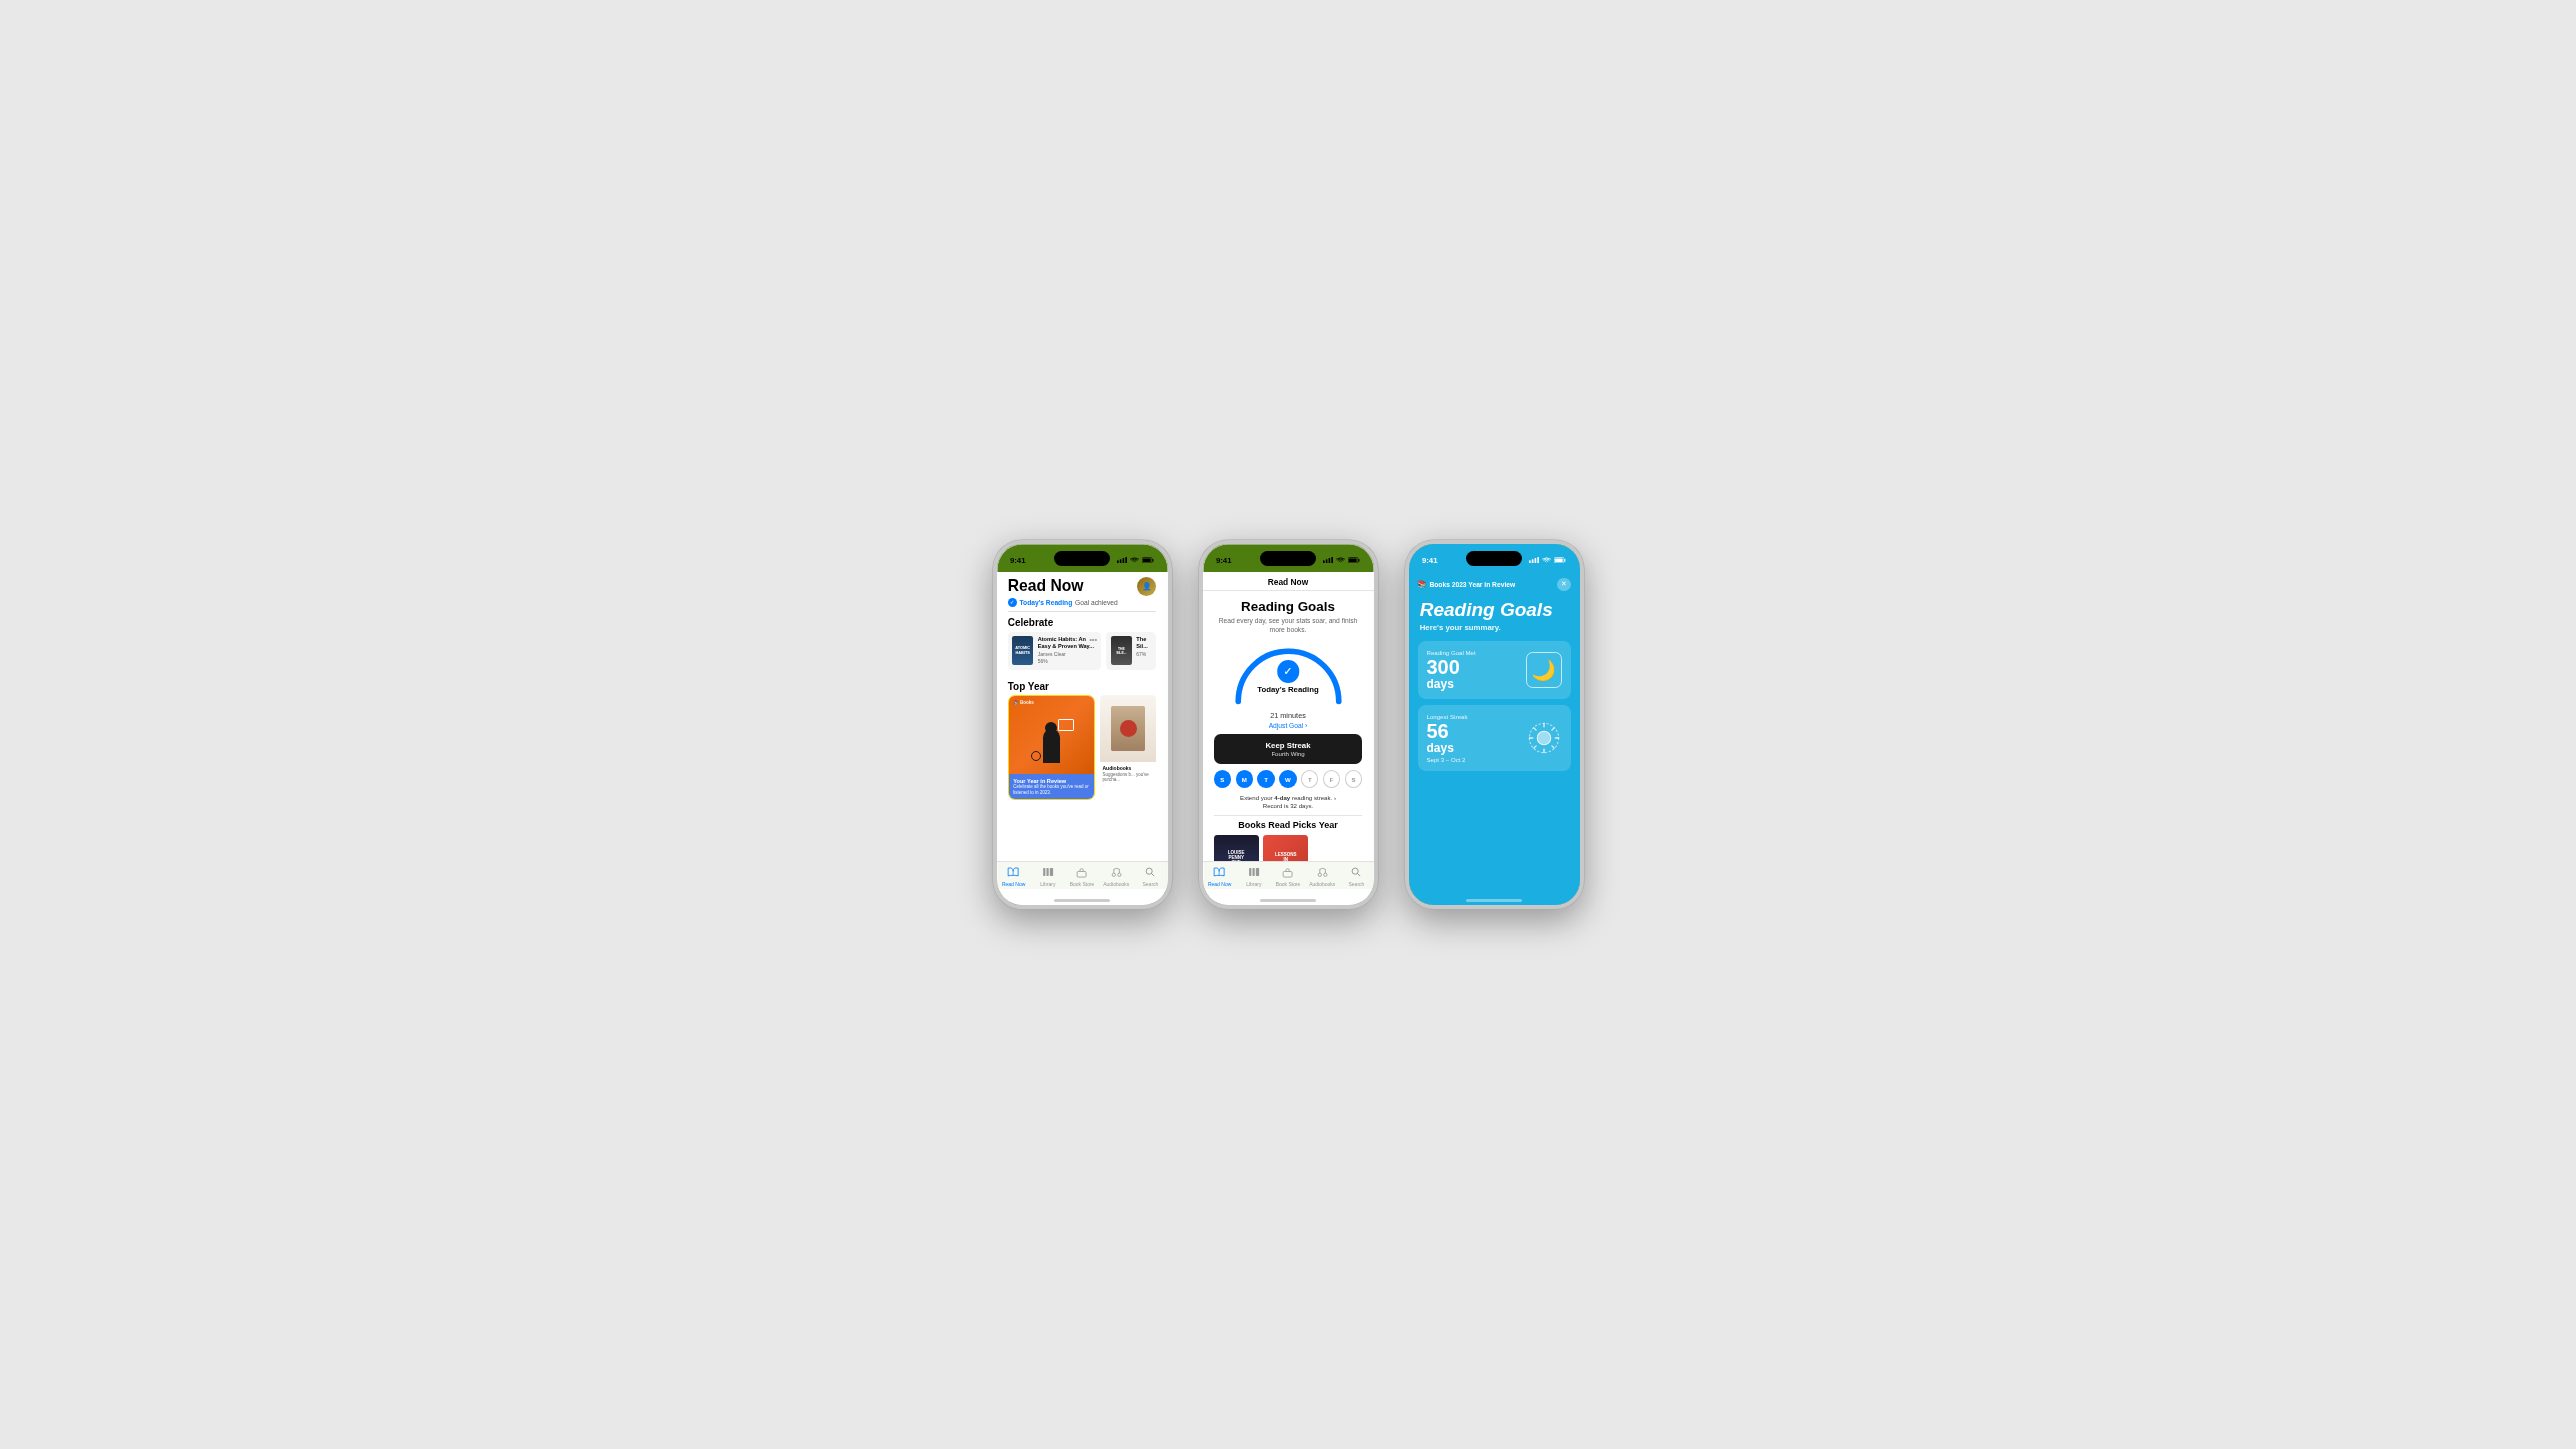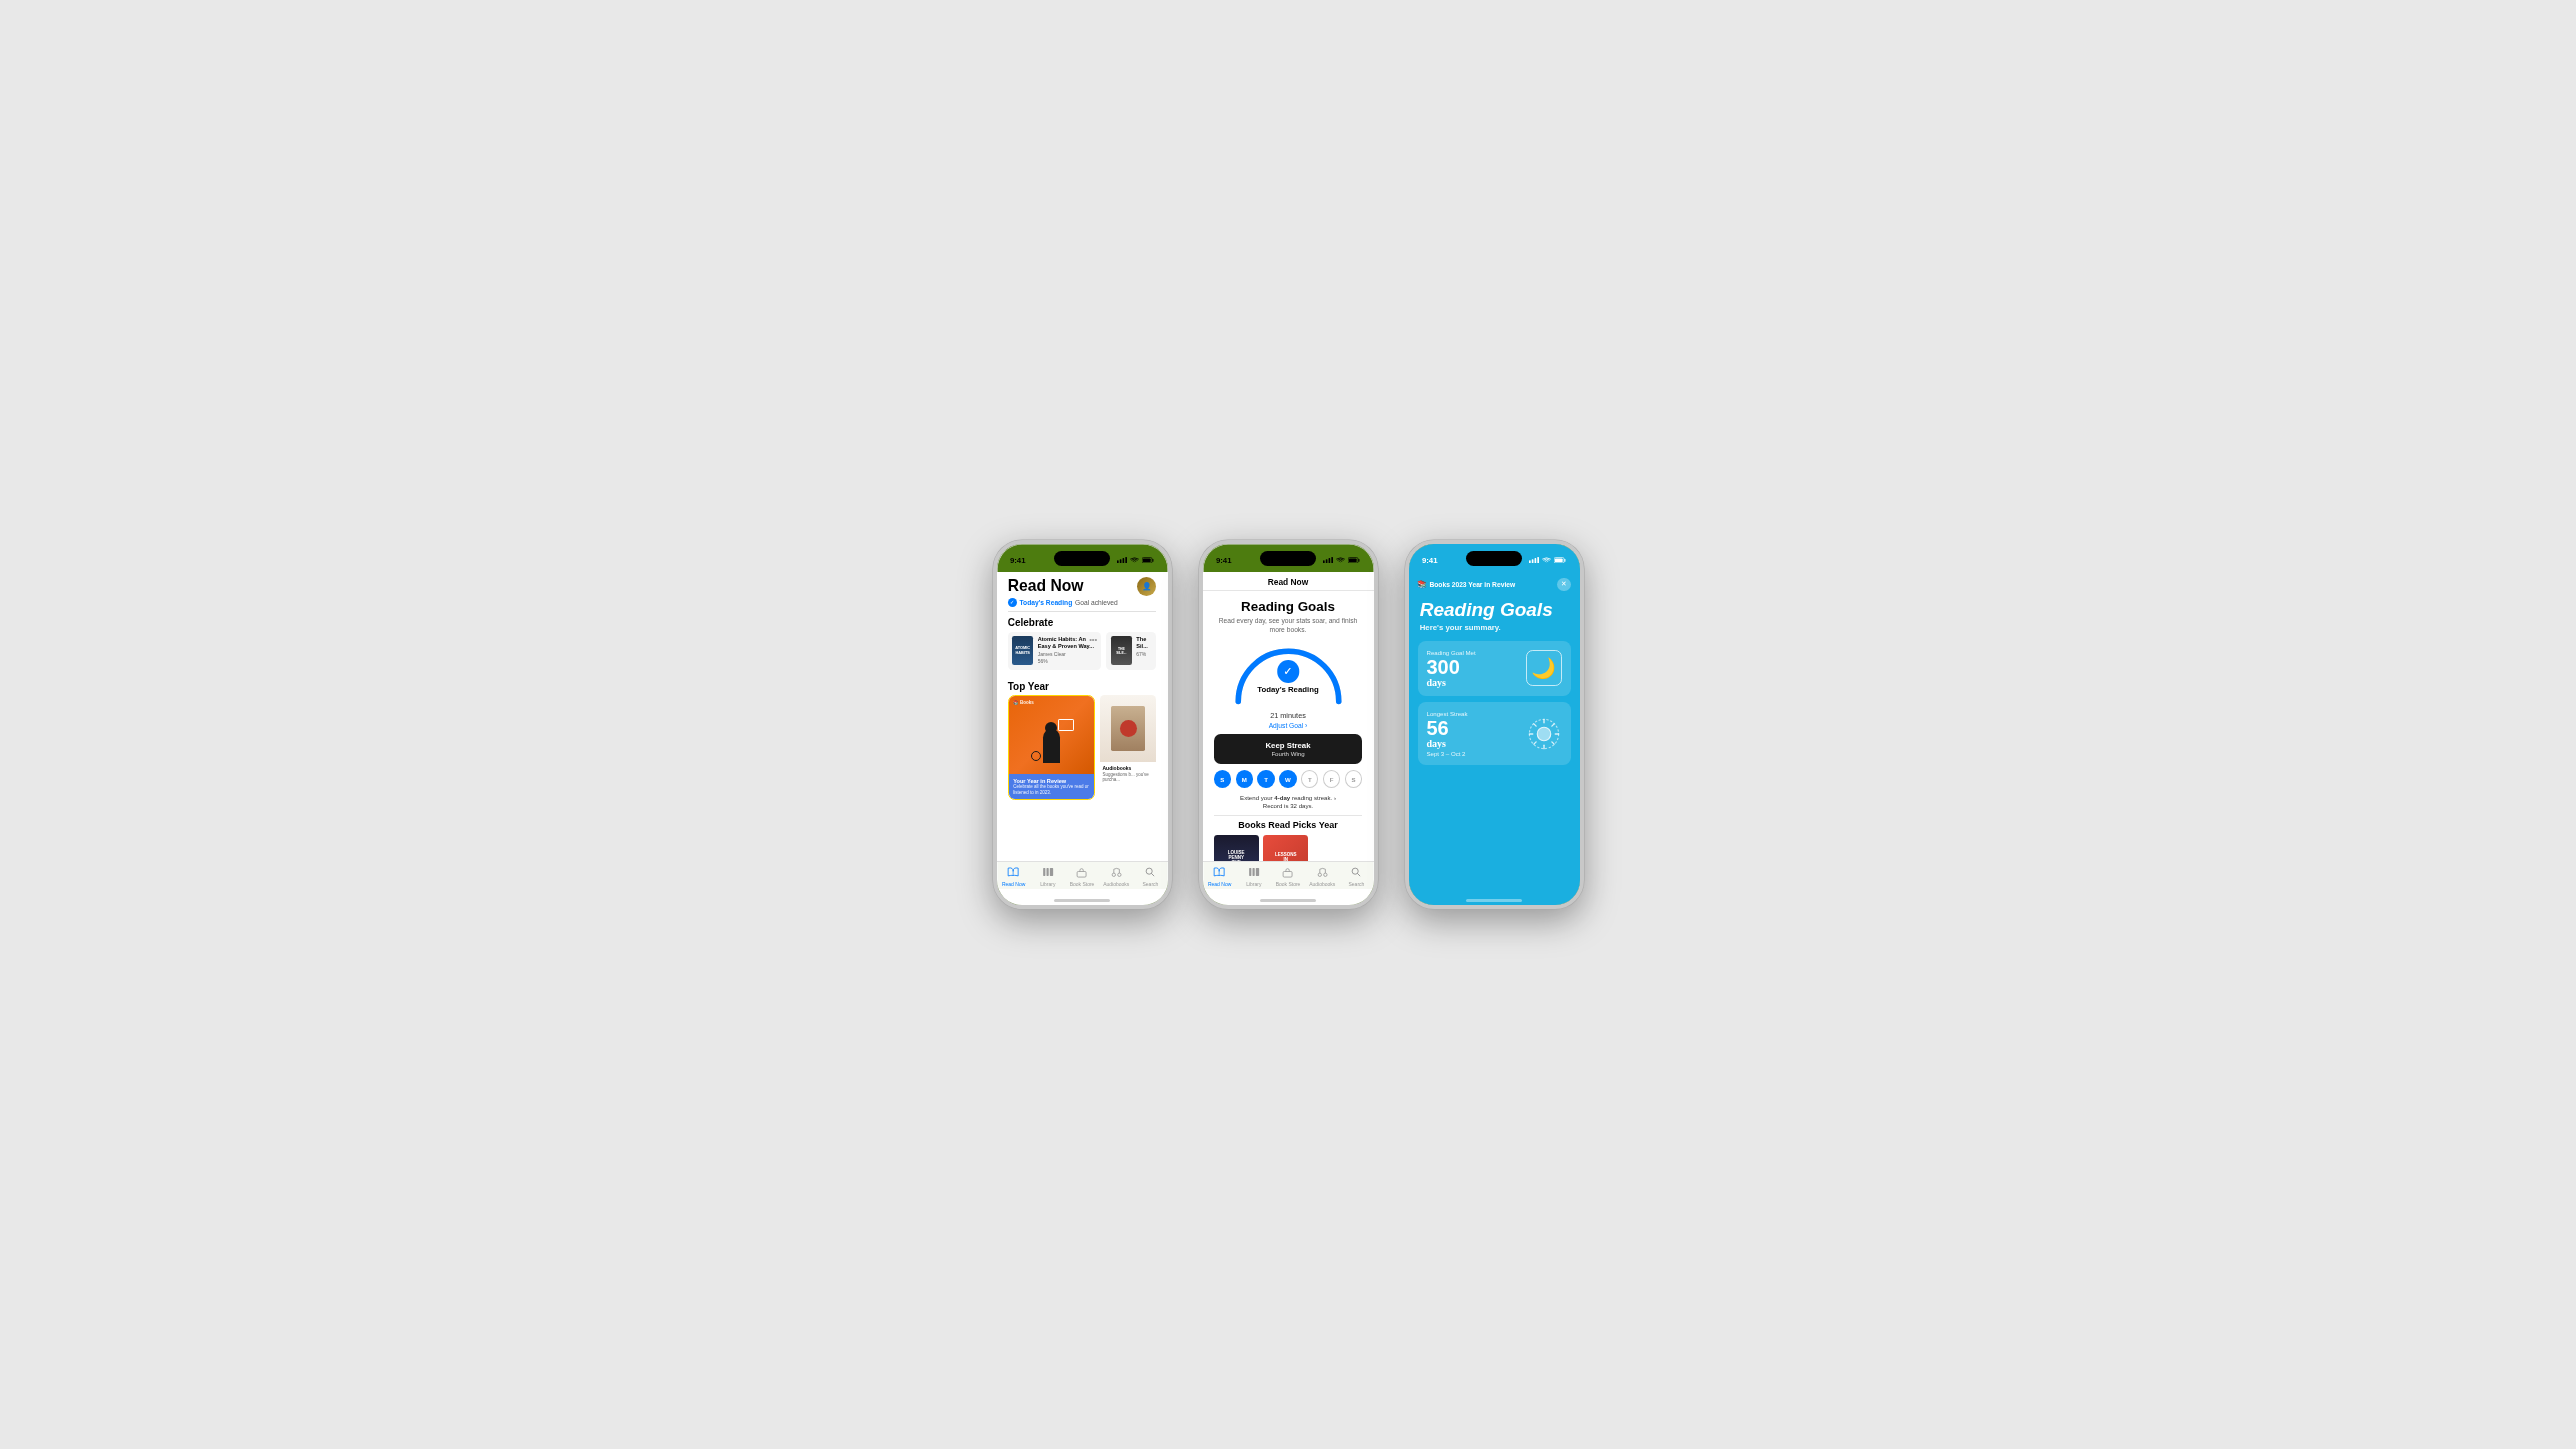--- a/index.html
+++ b/index.html
@@ -682,25 +682,24 @@
     }
 
     .stat-value {
       font-size: 20px;
       font-weight: 800;
       color: #fff;
       line-height: 1;
     }
 
     .stat-unit {
-      font-size: 10px;
+      font-size: 12px;
       font-weight: 700;
       color: #fff;
       display: block;
-      font-family: Liberation Serif, serif;
     }
 
     .stat-date {
       font-size: 6.1px;
       color: rgba(255,255,255,0.85);
       margin-top: 1.1px;
     }
 
     .stat-icon-right {
       width: 36px;

